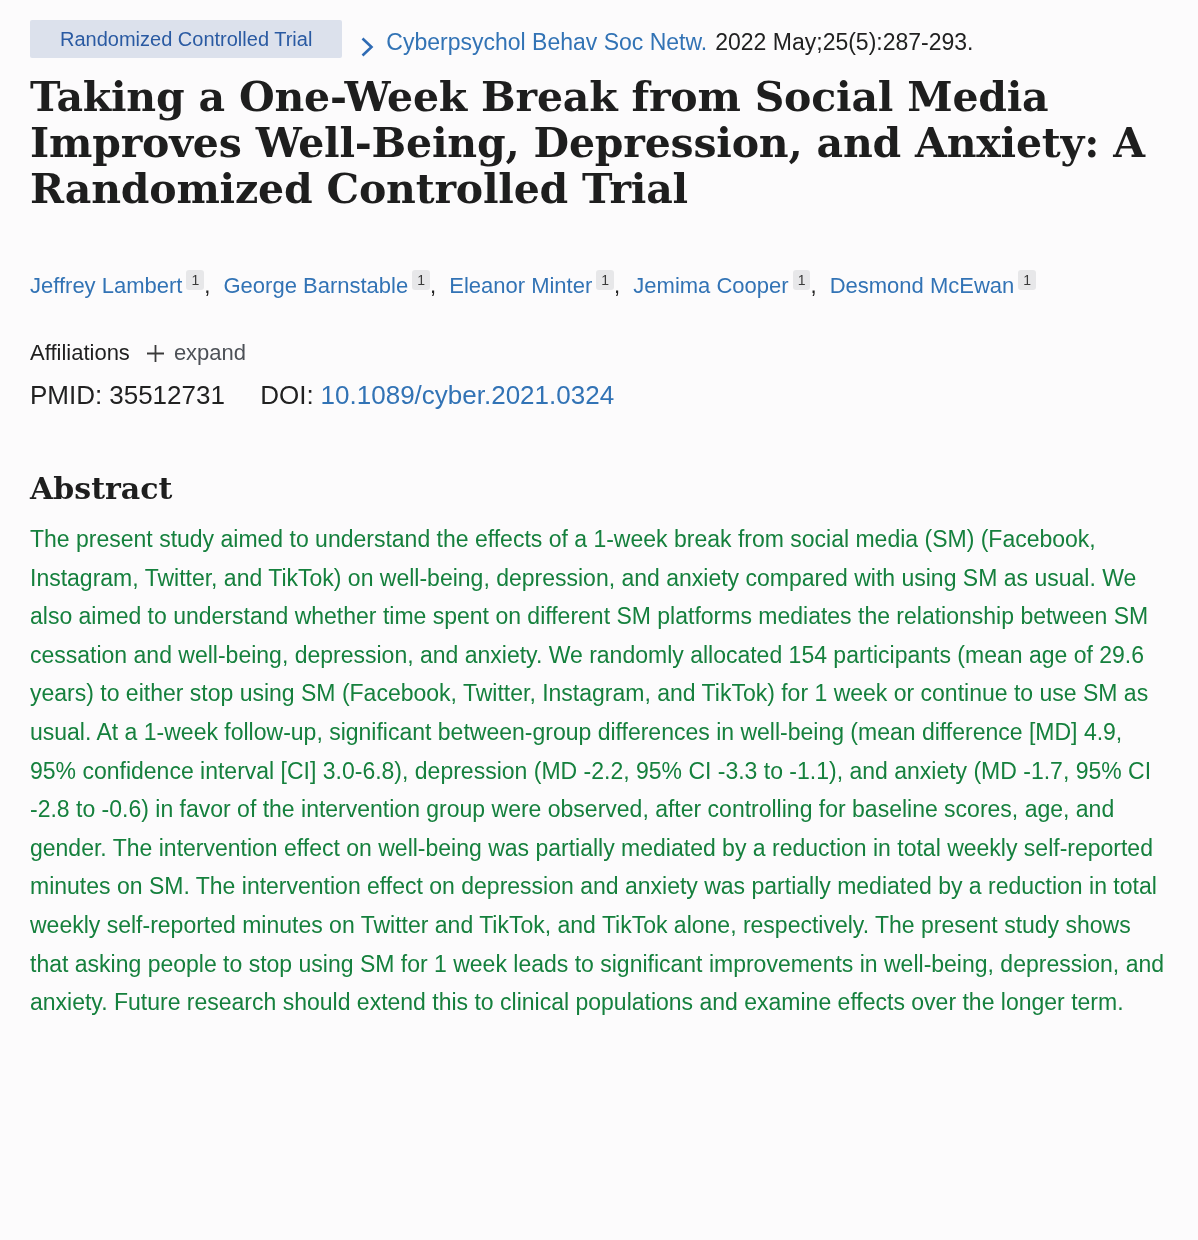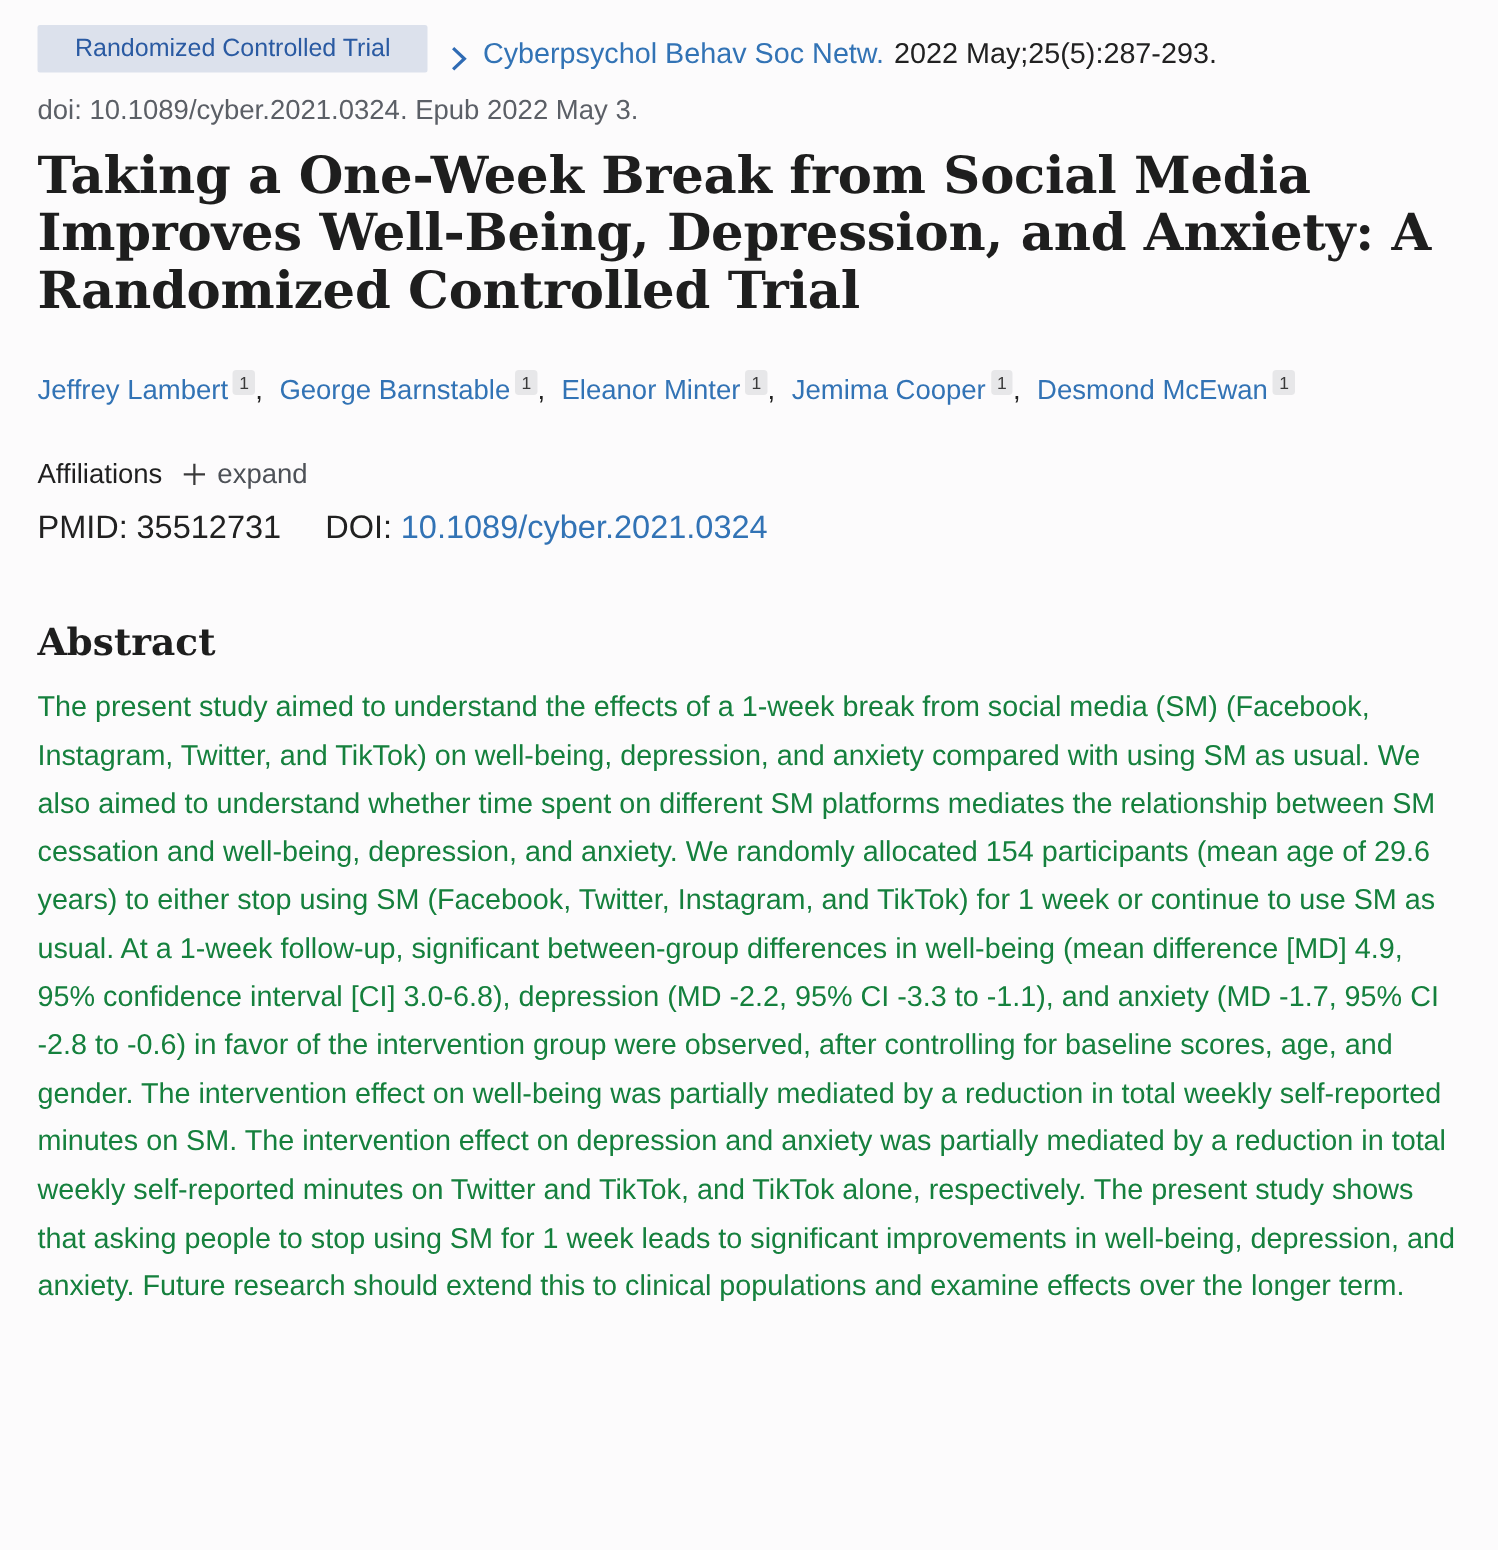--- a/index.html
+++ b/index.html
@@ -56,21 +56,21 @@
     font-family: "DejaVu Serif", serif;
     font-weight: 700;
     font-size: 41px;
     line-height: 46px;
     color: #1e1e1e;
     letter-spacing: -0.2px;
   }
 
   
   .authors-line {
-    margin-top: 40px;
+    margin-top: 57px;
     font-size: 22px;
     line-height: 1.5;
   }
   .author-group { white-space: nowrap; margin-right: 7px; }
   .author-link {
     color: #3273b5;
     text-decoration: none;
     cursor: pointer;
   }
   .author-sup {
@@ -159,21 +159,20 @@
     <span class="pub-type-badge">Randomized Controlled Trial</span>
     <span class="chevron-wrap">
       <svg width="14" height="22" viewBox="0 0 14 22" aria-hidden="true">
         <path d="M2.5 2.5 L11.5 11 L2.5 19.5" fill="none" stroke="#2f6bb4" stroke-width="2.6"></path>
       </svg>
     </span>
     <a class="journal-link">Cyberpsychol Behav Soc Netw.</a>
     <span class="citation-text">2022 May;25(5):287-293.</span>
   </div>
 
-  <div class="doi-line">doi: 10.1089/cyber.2021.0324. Epub 2022 May 3.</div>
 
   <h1 class="article-title">Taking a One-Week Break from Social Media Improves Well-Being, Depression, and Anxiety: A Randomized Controlled Trial</h1>
 
   <div class="authors-line">
     <span class="author-group">
       <a class="author-link">Jeffrey Lambert</a><sup class="author-sup">1</sup><span class="author-sep">,</span>
     </span>
     <span class="author-group">
       <a class="author-link">George Barnstable</a><sup class="author-sup">1</sup><span class="author-sep">,</span>
     </span>

